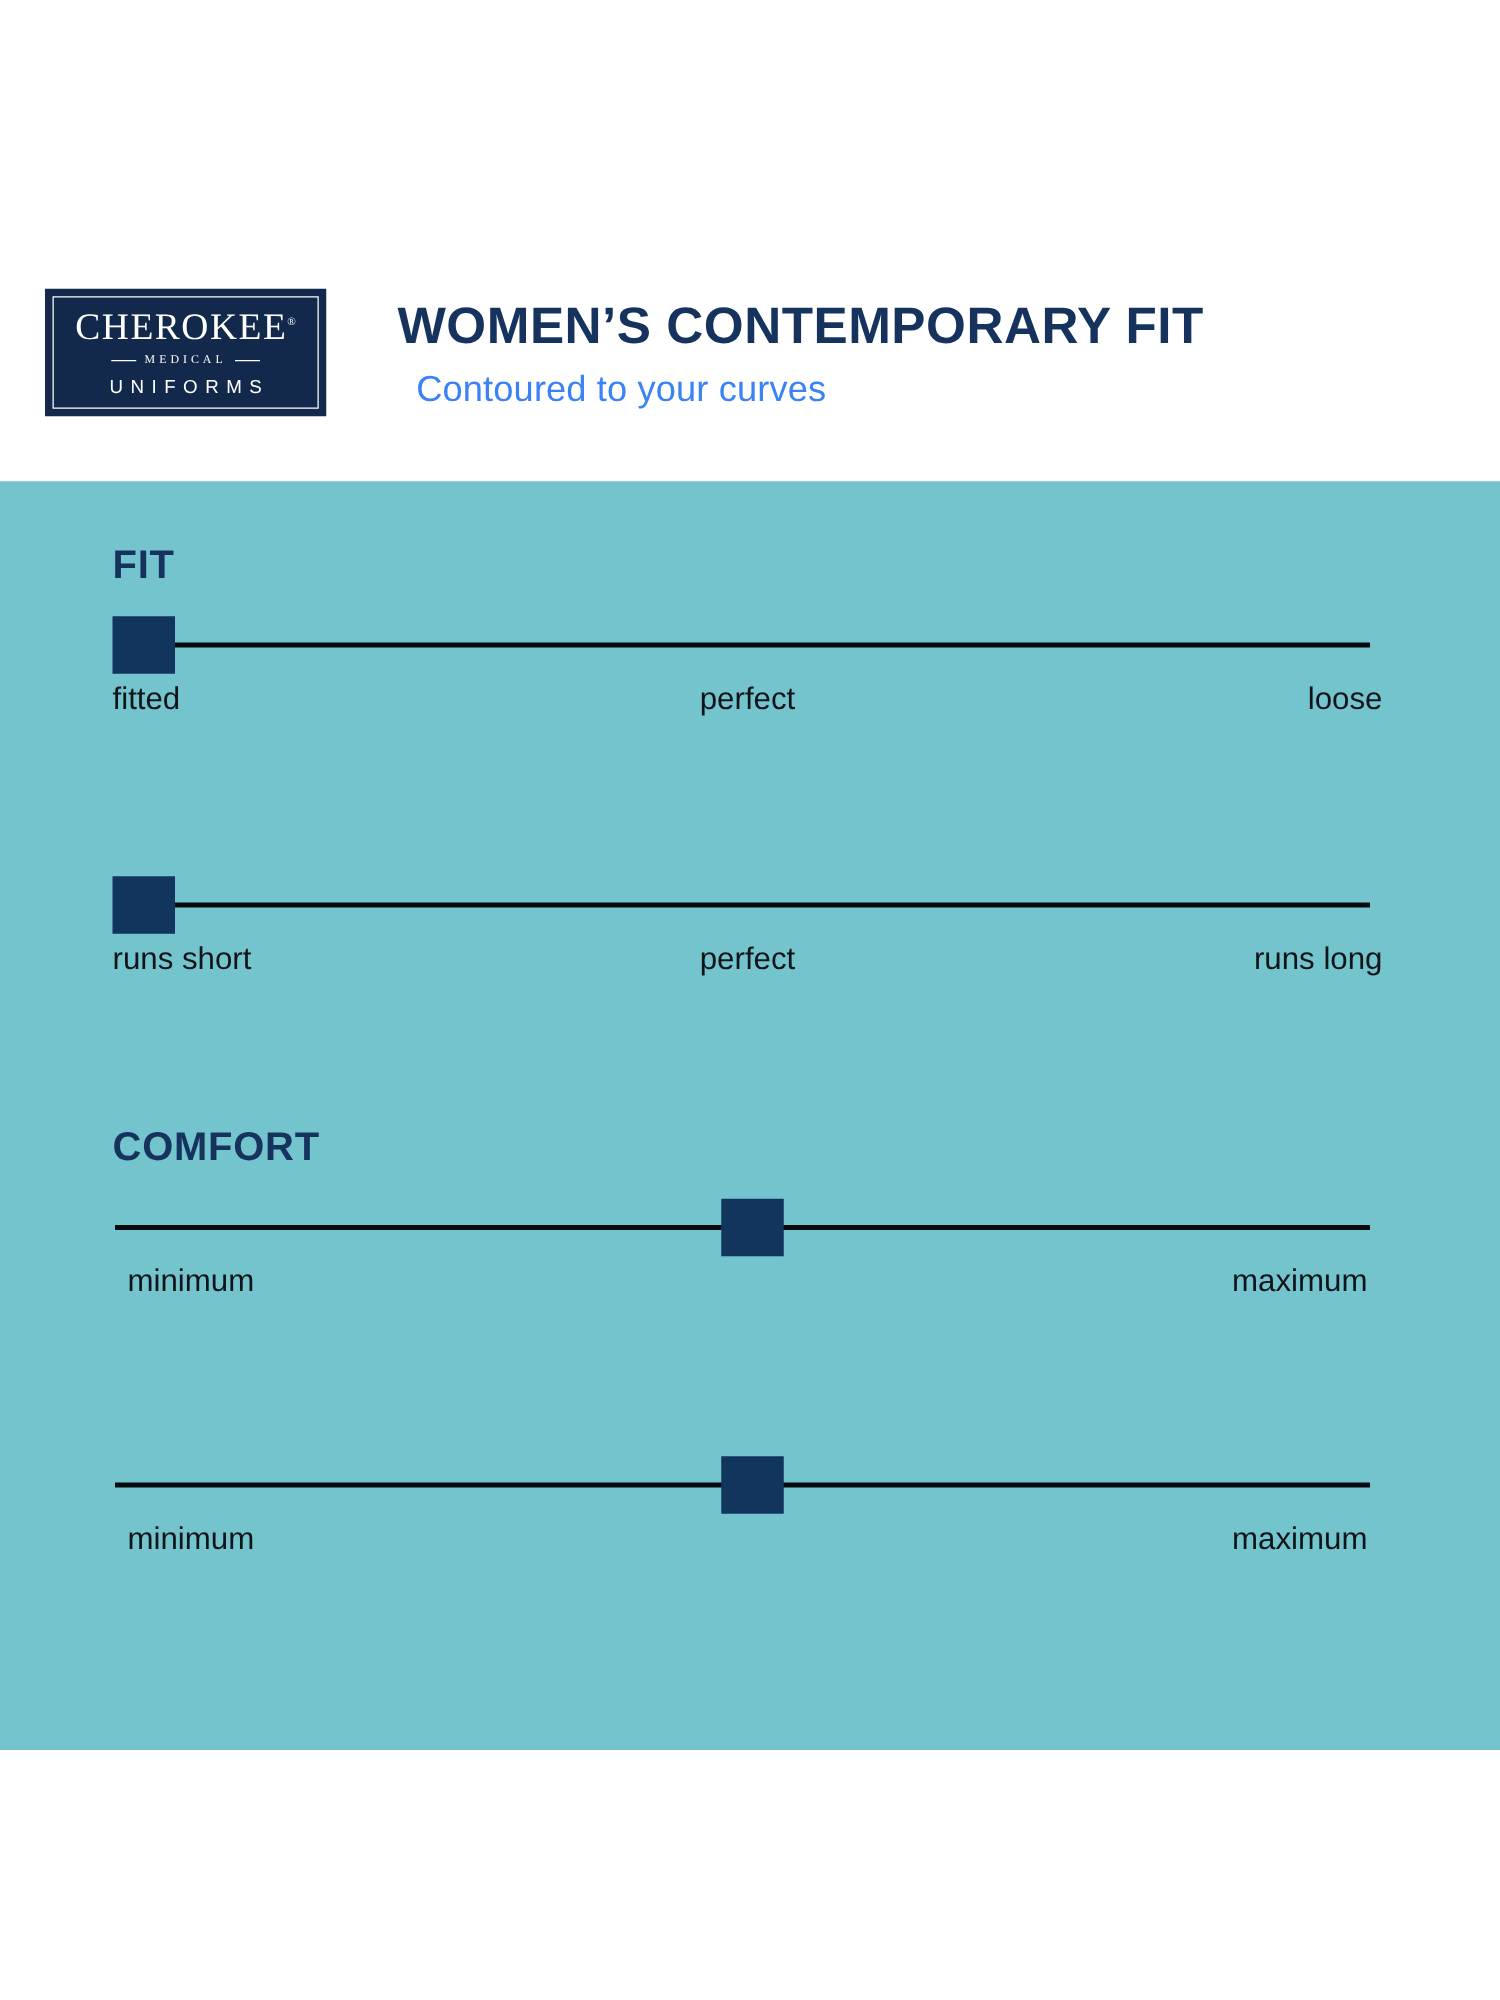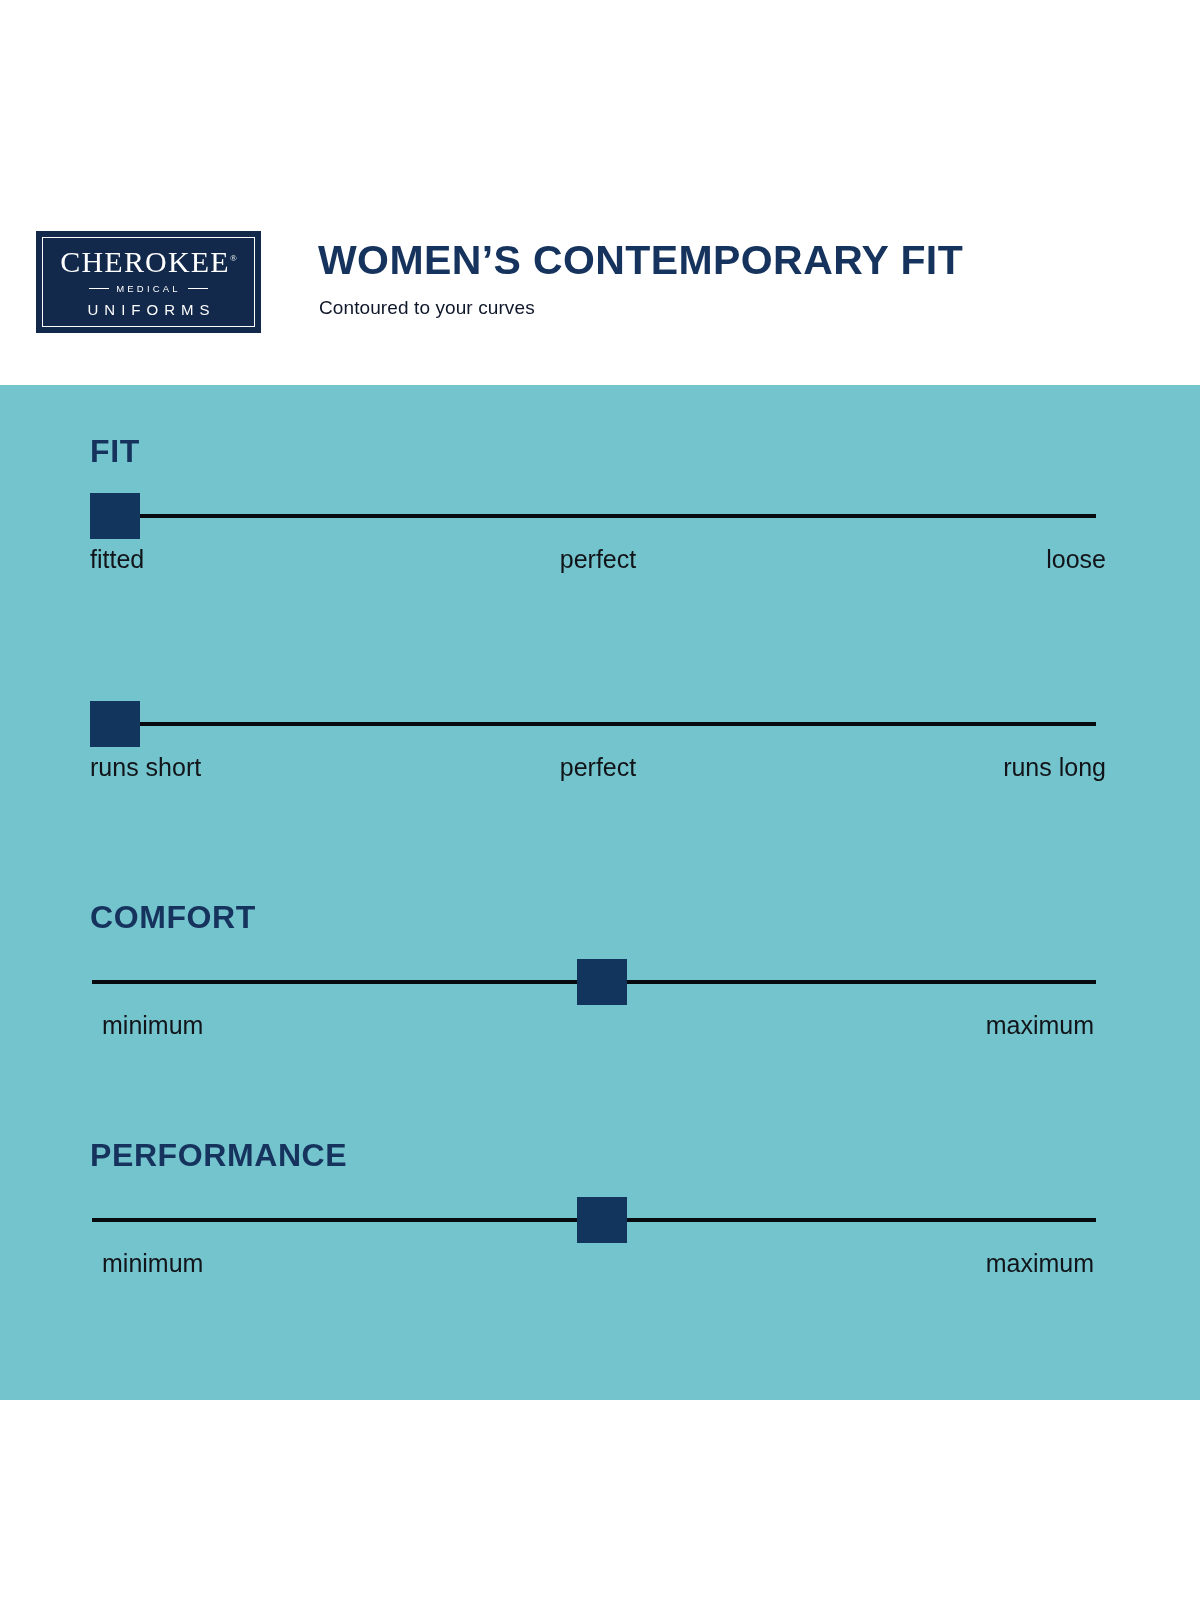--- a/index.html
+++ b/index.html
@@ -81,21 +81,21 @@
     gap: 7px;
     margin-top: 7px;
   }
   .logo-rule {
     display: block;
     width: 20px;
     height: 1.5px;
     background: #ffffff;
   }
   .logo-medical {
-    font-family: Liberation Sans, sans-serif;
+    font-family: Liberation Serif, serif;
     color: #ffffff;
     font-size: 9.5px;
     letter-spacing: 3.2px;
     line-height: 1;
     white-space: nowrap;
   }
   .logo-uniforms {
     font-family: "Liberation Sans", sans-serif;
     color: #ffffff;
     font-size: 15px;
@@ -112,25 +112,25 @@
     top: 240px;
     font-size: 41px;
     font-weight: bold;
     color: #15335c;
     letter-spacing: 0.4px;
     line-height: 1;
     white-space: nowrap;
   }
   .header-subtitle {
     position: absolute;
-    left: 319px;
+    left: 333px;
     top: 298px;
-    font-size: 19px;
+    font-size: 29px;
     font-weight: normal;
-    color: #0f172a;
+    color: #3b82f6;
     letter-spacing: 0.1px;
     line-height: 1;
     white-space: nowrap;
   }
 
   
   .panel {
     position: absolute;
     left: 0;
     top: 385px;
@@ -265,21 +265,20 @@
         <div class="track-line"></div>
         <div class="track-handle"></div>
       </div>
       <div class="labels">
         <span class="label left">minimum</span>
         <span class="label right">maximum</span>
       </div>
     </div>
 
     <div class="scale at-middle" id="scale-performance">
-      <div class="scale-heading">PERFORMANCE</div>
       <div class="track-wrap">
         <div class="track-line"></div>
         <div class="track-handle"></div>
       </div>
       <div class="labels">
         <span class="label left">minimum</span>
         <span class="label right">maximum</span>
       </div>
     </div>
 

